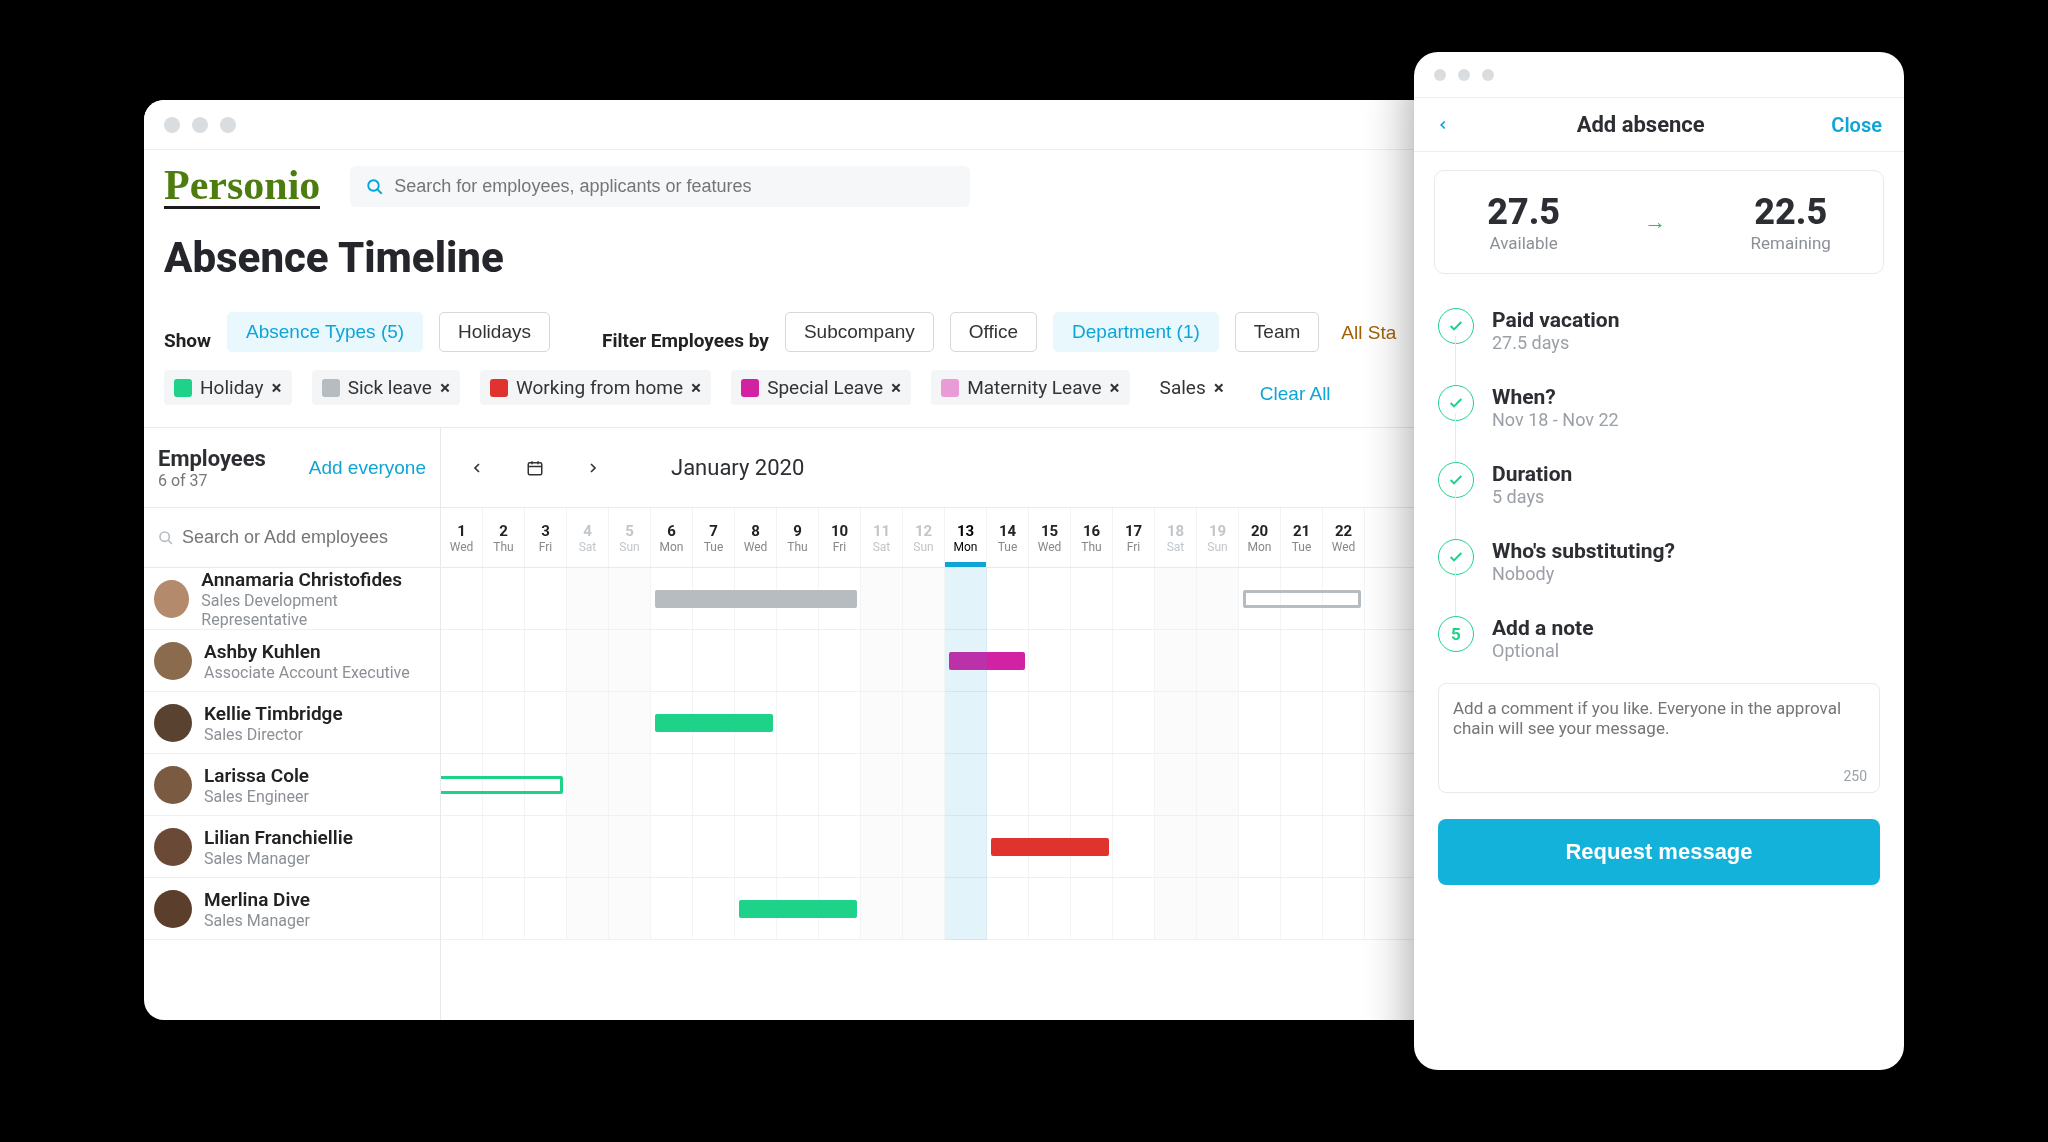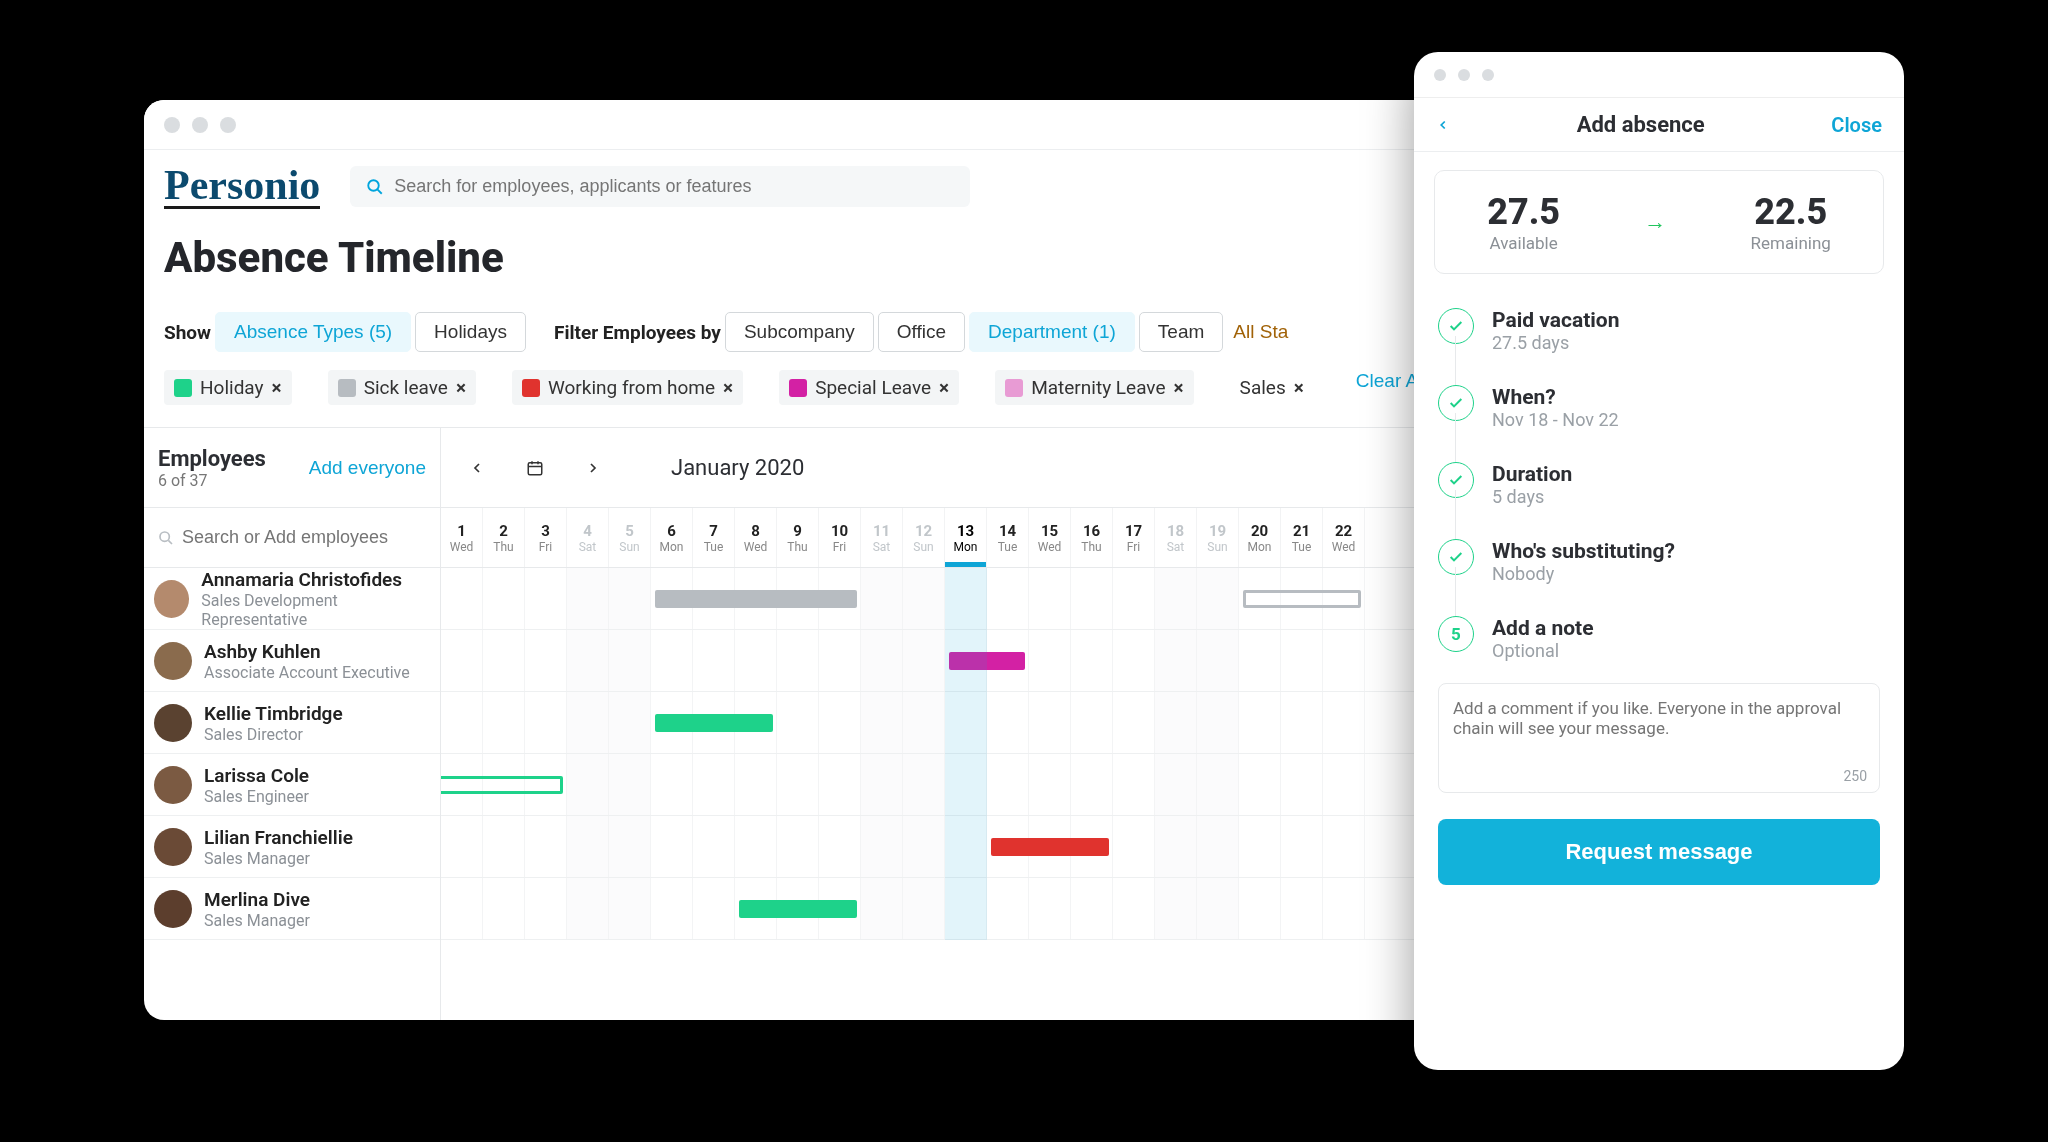--- a/index.html
+++ b/index.html
@@ -34,21 +34,21 @@
     gap: 12px;
     background:#fff;
   }
   .tb-dot { width: 16px; height:16px; border-radius:50%; background:#dadde0; }
   .topbar {
     display:flex; align-items:center; gap:30px; padding: 14px 20px;
   }
   .logo {
     font-family: "Brush Script MT","Segoe Script",cursive;
     font-size: 42px; font-weight:700;
-    color:#0c4a6e;
+    color:#4d7c0f;
     border-bottom:3px solid #1a1a1a;
     padding-bottom:0;
     line-height:1;
   }
   .search-wrap {
     flex:0 0 620px;
     background:#f5f7f8;
     border-radius:6px;
     display:flex; align-items:center;
     padding:10px 16px;
@@ -64,34 +64,34 @@
     display:flex; align-items:center; justify-content:space-between;
     padding: 10px 20px 30px 20px;
   }
   .page-title { font-size:42px; font-weight:800; color:#24262b; }
   .export-btn {
     background:#eef0f2; border:none; border-radius:6px;
     padding:10px 22px; font-size:20px; color:#333; cursor:pointer;
   }
 
   .filter-row {
-    display:flex; align-items:center; gap:4px; padding:0 20px 18px 20px;
+    display:flex; align-items:flex-end; gap:16px; padding:0 20px 18px 20px;
     font-size:19px;
   }
   .filter-label { font-weight:700; color:#222; }
   .pill {
     border:1px solid #d4d8db; border-radius:5px;
     padding:8px 18px; background:#fff; color:#333;
     font-size:19px; cursor:pointer;
   }
   .pill.active { background:#e9f8fd; color:#0ea5d6; border-color:#e9f8fd; }
   .pill.link { border:none; background:transparent; color:#a16207; padding-left:6px; }
 
   .chip-row {
-    display:flex; align-items:flex-start; gap:36px; padding:0 20px 22px 20px;
+    display:flex; align-items:flex-end; gap:20px; padding:0 20px 22px 20px;
     flex-wrap:wrap;
   }
   .chip {
     display:flex; align-items:center; gap:8px;
     background:#f3f5f6; border-radius:4px; padding:6px 10px;
     font-size:19px; color:#333; cursor:pointer;
   }
   .chip .sw { width:18px; height:18px; border-radius:3px; }
   .chip .x { font-weight:600; color:#333; }
   .clear-all { color:#0ea5d6; font-size:19px; background:none; border:none; cursor:pointer; margin-left:6px;}

